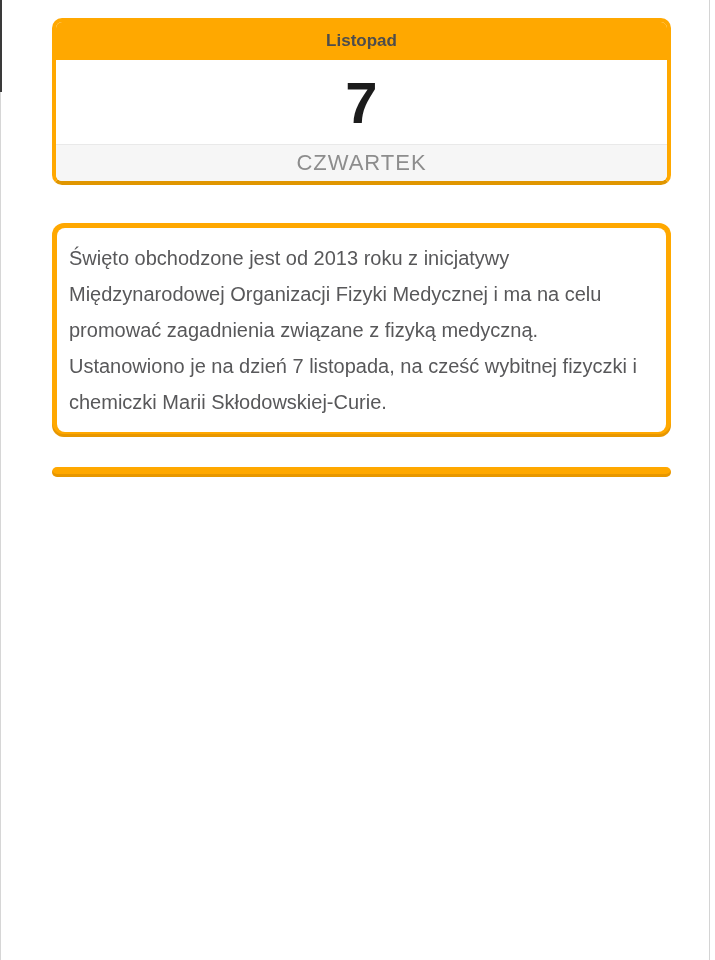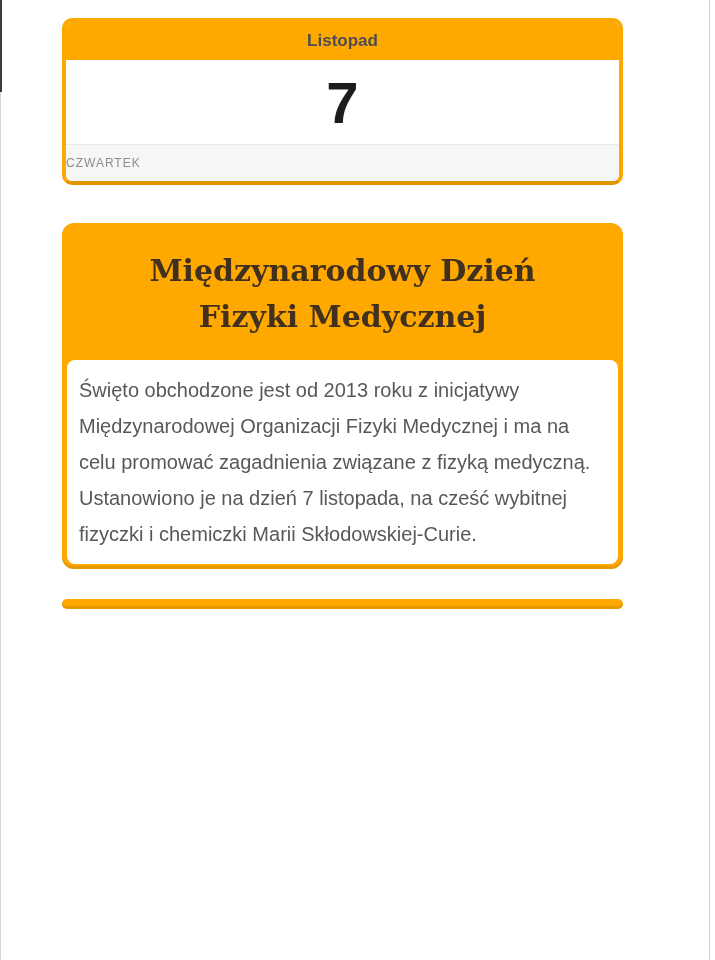--- a/index.html
+++ b/index.html
@@ -16,21 +16,21 @@
   }
   .edge-line-left-dark {
     position: absolute; left: 0; top: 0;
     width: 2px; height: 92px; background: #3a3a3a;
   }
   .edge-line-right {
     position: absolute; left: 709px; top: 0; bottom: 0;
     width: 1px; background: #d4d4d4;
   }
   .content {
-    position: absolute; left: 62px; top: 18px; width: 561px;
+    position: absolute; left: 52px; top: 18px; width: 619px;
   }
   
   .cal-card {
     border: 4px solid #ffa800;
     border-bottom-color: #e09600;
     border-radius: 10px;
     overflow: hidden;
     background: #ffffff;
   }
   .cal-header {
@@ -45,23 +45,23 @@
     height: 84px;
     display: flex; align-items: center; justify-content: center;
     font-size: 58px;
     font-weight: bold;
     color: #1c1c1c;
   }
   .cal-footer {
     background: #f6f6f6;
     border-top: 1px solid #e9e9e9;
     height: 36px;
-    display: flex; align-items: center; justify-content: flex-start;
+    display: flex; align-items: center; justify-content: center;
     color: #8d8d8d;
-    font-size: 12px;
+    font-size: 22px;
     letter-spacing: 1px;
   }
   
   .event-card {
     background: #ffa800;
     border-radius: 12px;
     padding: 5px;
     box-shadow: inset 0 -3px 0 rgba(160, 100, 0, 0.25);
   }
   .event-card.first { margin-top: 38px; }
@@ -106,21 +106,20 @@
     </div>
     <div class="cal-day">
       <span>7</span>
     </div>
     <div class="cal-footer">
       <span>CZWARTEK</span>
     </div>
   </div>
 
   <div class="event-card first">
-    <div class="event-title">Międzynarodowy Dzień Fizyki Medycznej</div>
     <div class="event-body">
       <span>Święto obchodzone jest od 2013 roku z inicjatywy Międzynarodowej Organizacji Fizyki Medycznej i ma na celu promować zagadnienia związane z fizyką medyczną. Ustanowiono je na dzień 7 listopada, na cześć wybitnej fizyczki i chemiczki Marii Skłodowskiej-Curie.</span>
     </div>
   </div>
 
   <div class="event-card second">
   </div>
 
 </div>
 

